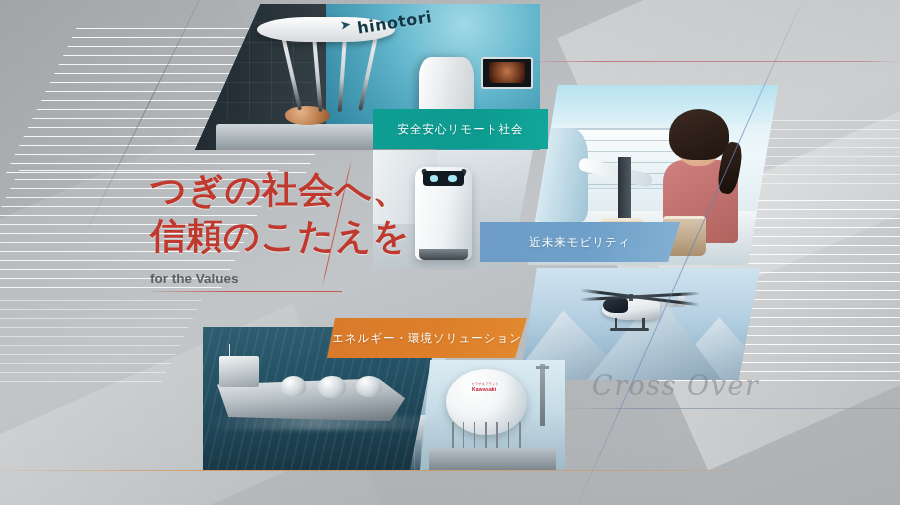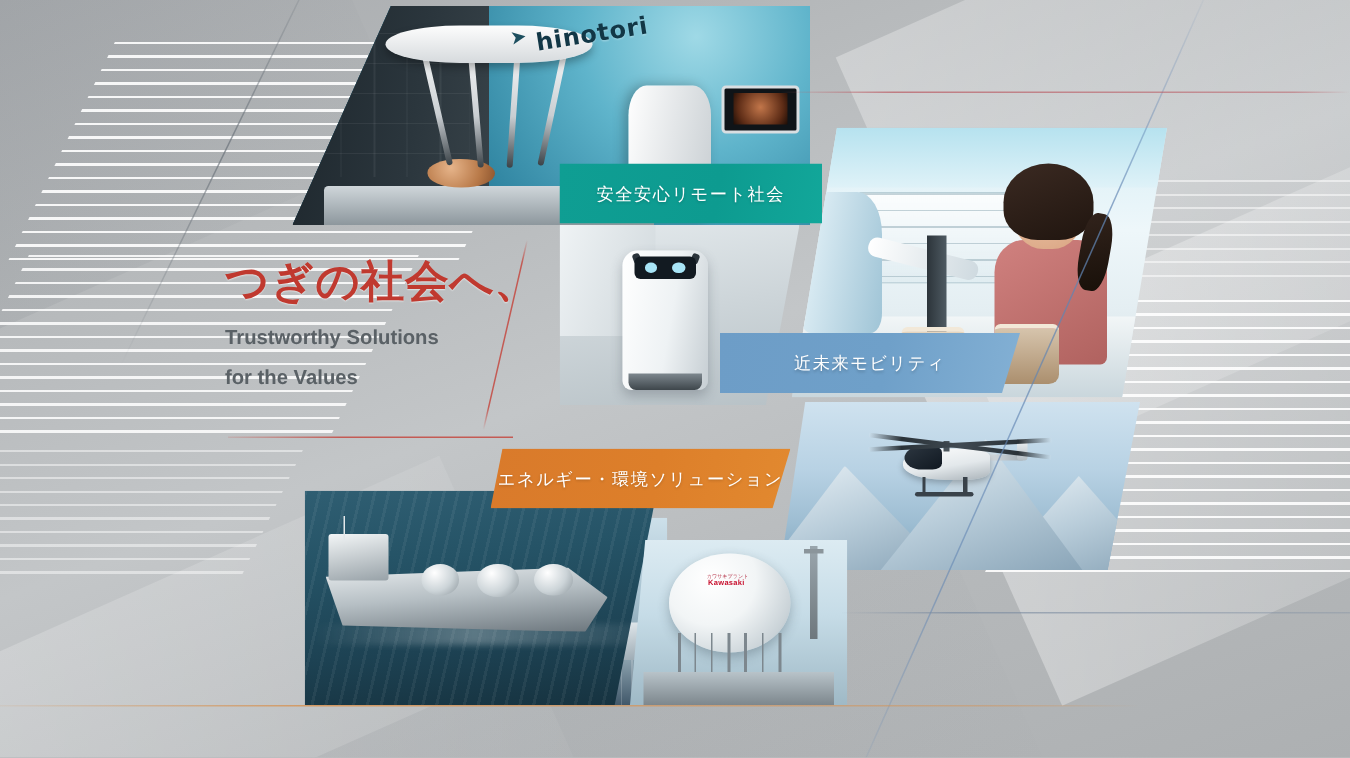--- a/index.html
+++ b/index.html
@@ -321,21 +321,21 @@
   }
   .heli-skid.s1{ left:22%; }
   .heli-skid.s2{ left:56%; }
   .heli-skid-bar{
     position:absolute; left:16%; top:95%; width:48%; height:2.5px;
     background:#39424a; border-radius:2px;
   }
 
   
   #band-energy {
-    left:327px; top:299px; width:200px; height:40px;
+    left:327px; top:318px; width:200px; height:40px;
     background:linear-gradient(100deg,#d97a2b 0%, #dd7f2a 55%, #e2892f 100%);
     clip-path: polygon(4% 0, 100% 0, 94% 100%, 0 100%);
     z-index:14;
   }
 
   
   #panel-ship {
     left:203px; top:327px; width:235px; height:143px;
     clip-path: polygon(0 0, 100% 0, 88% 100%, 0 100%);
   }
@@ -463,23 +463,23 @@
   .crane-block.b1{ left:6%; width:16%; height:14%; }
   .crane-block.b2{ left:70%; width:18%; height:20%; }
 
   
   .headline {
     position:absolute;
     left:150px; top:170px;
     z-index:20;
   }
   .headline .jp {
-    font-family:Liberation Serif, serif;
+    font-family:Liberation Mono, monospace;
     font-weight:700;
-    font-size:29px;
+    font-size:36px;
     line-height:1.27;
     color:#c0392f;
     letter-spacing:.5px;
     text-shadow:0 1px 1px rgba(255,255,255,.55);
   }
   .headline .en {
     margin-top:8px;
     font-family:"Liberation Sans", sans-serif;
     font-weight:700;
     font-size:13.5px;
@@ -697,26 +697,27 @@
   <div class="panel" id="band-remote">
     <div class="band-text">安全安心リモート社会</div>
   </div>
 
   <div class="panel" id="band-energy">
     <div class="band-text">エネルギー・環境ソリューション</div>
   </div>
 
   <div class="headline">
     <div class="jp">つぎの社会へ、</div>
-    <div class="en">Trustworthy Solutions</div>
+    <div class="jp">信頼のこたえを</div>
     <div class="en">for the Values</div>
   </div>
 
   <div class="red-accent" id="accent-v"></div>
   <div class="red-accent" id="accent-h"></div>
 
   <div class="word-rule" id="rule-new-values"></div>
 
+  <div class="deco-word" id="word-cross-over">Cross Over</div>
   <div class="word-rule" id="rule-cross-over"></div>
 
   <div class="word-rule" id="rule-frontier"></div>
 
 </div>
 
 </body></html>

